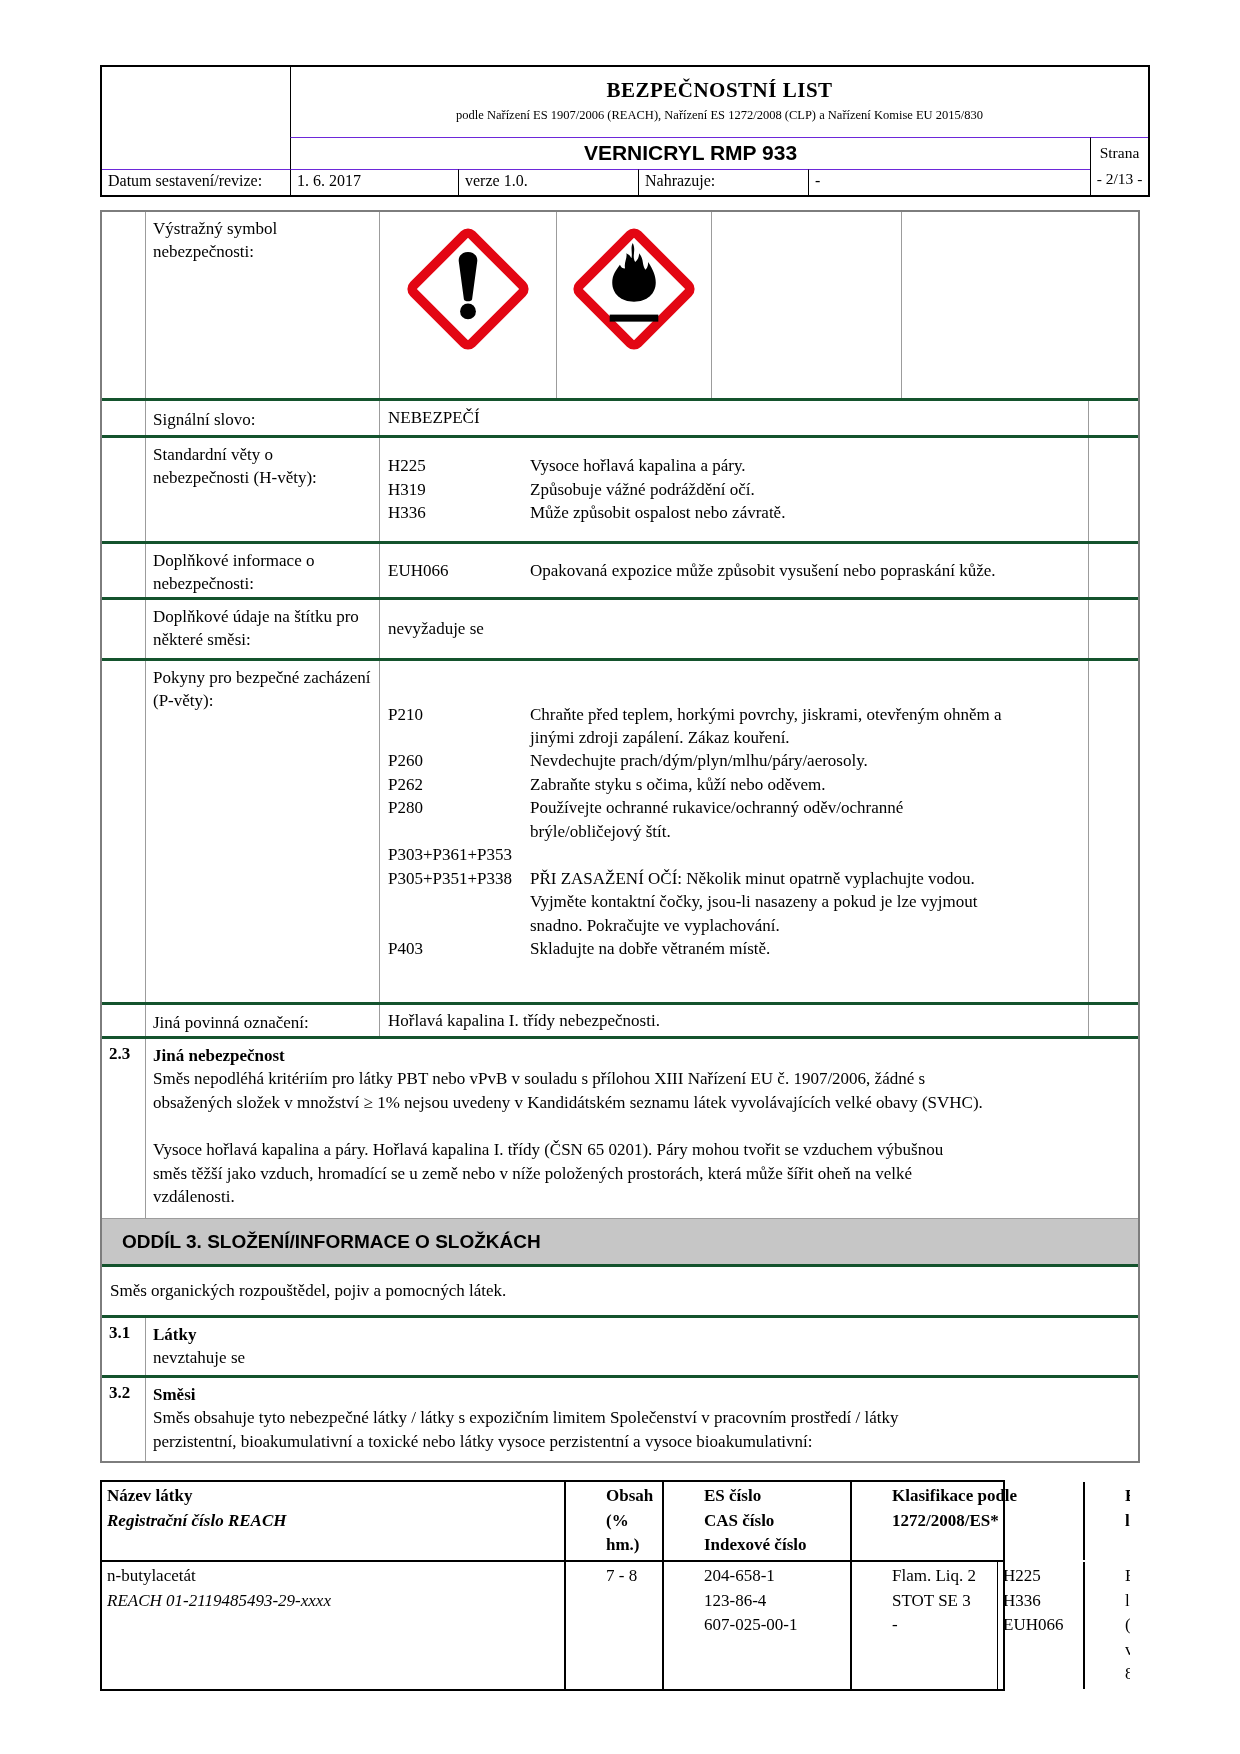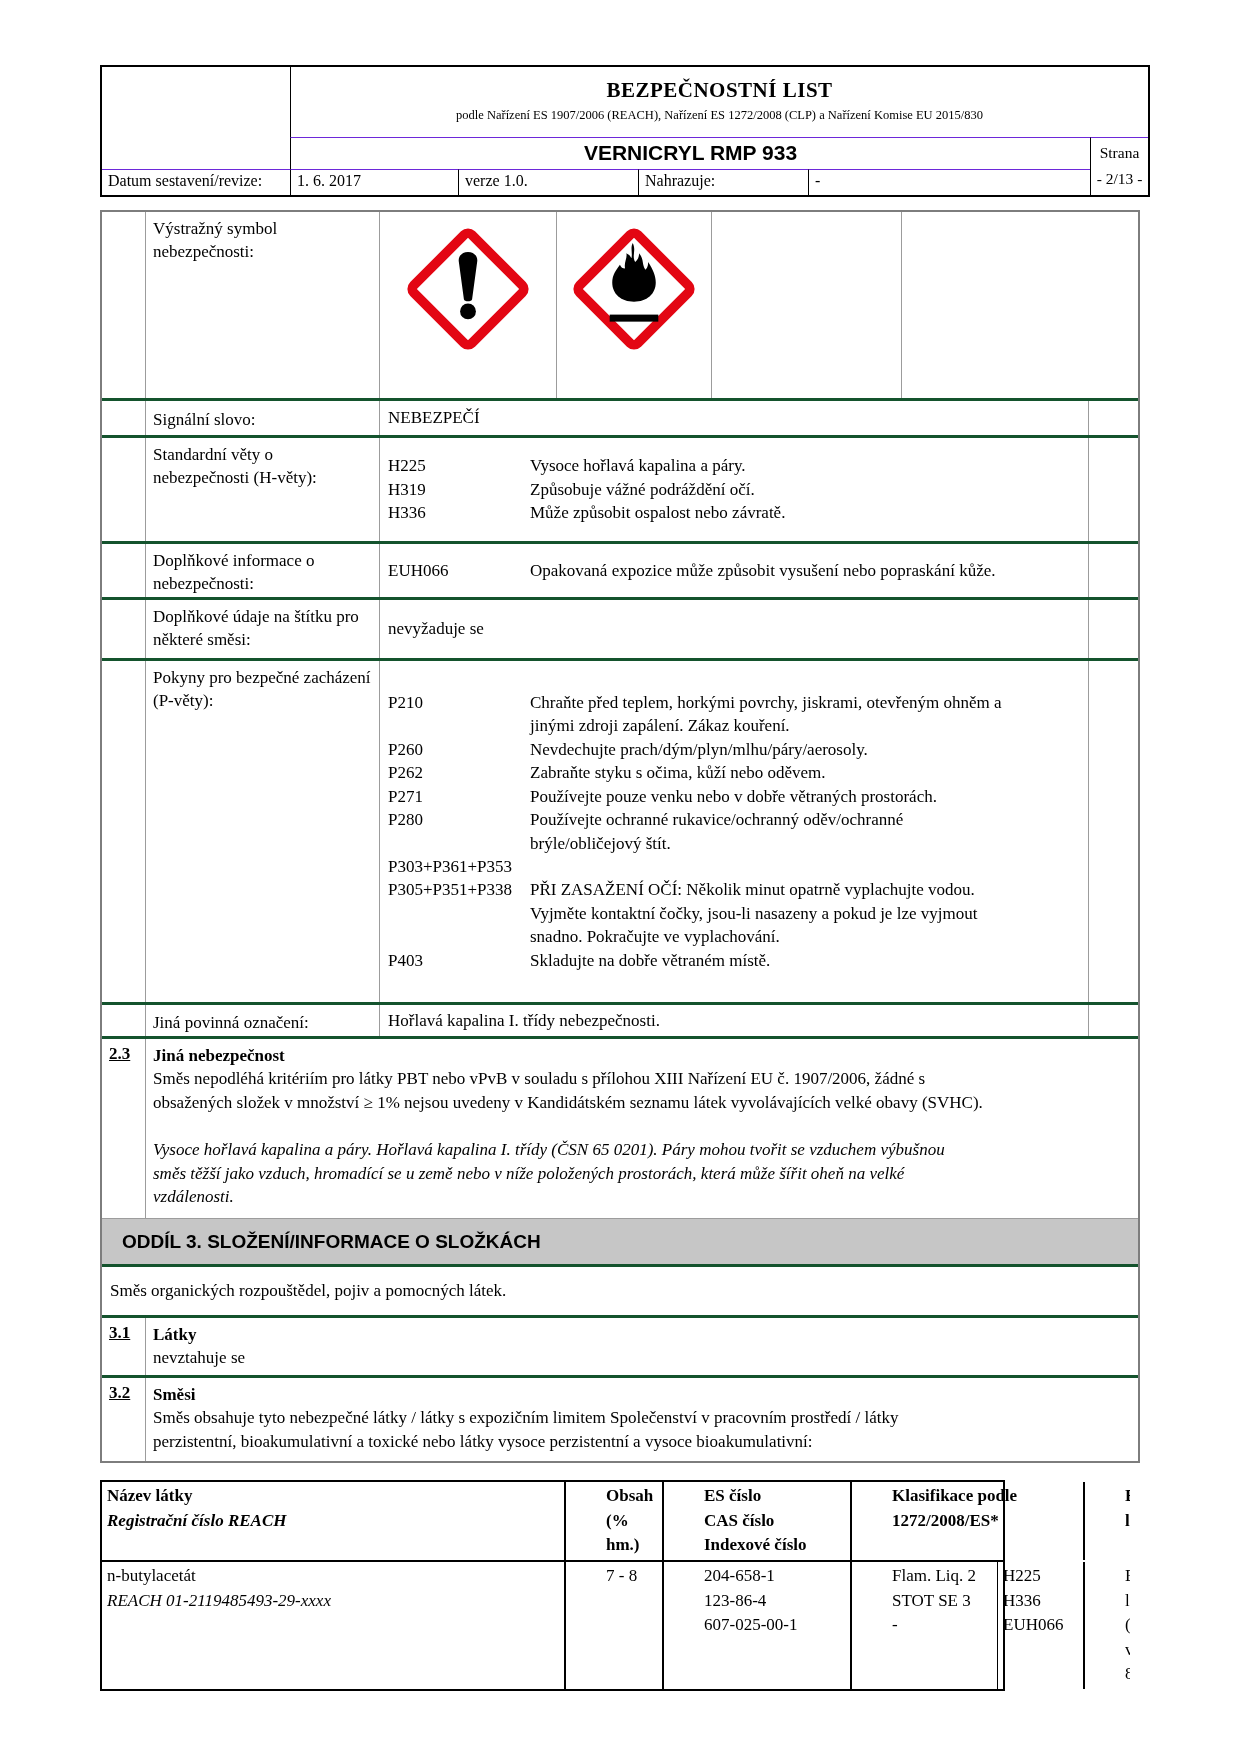--- a/index.html
+++ b/index.html
@@ -27,21 +27,21 @@
   .h-product{grid-column:2/6;grid-row:2;text-align:center;
     font-family:"Liberation Sans",sans-serif;font-weight:bold;font-size:21px;line-height:30px;}
   .h-strana{grid-column:6;grid-row:2/4;text-align:center;font-size:15.5px;line-height:26px;padding-top:2px;}
   .h-c{font-size:16px;padding:2px 0 0 6px;grid-row:3;}
 
   
   #main{left:100px;top:210px;width:1040px;border:2px solid #7d7d7d;box-sizing:border-box;}
   .mrow{display:flex;border-top:3px solid #14532d;align-items:stretch;box-sizing:border-box;}
   .mrow.first{border-top:none;}
   .mnum{flex:none;width:44px;border-right:1px solid #9c9c9c;font-weight:bold;
-        padding:5px 0 0 7px;box-sizing:border-box;text-decoration:underline;}
+        padding:5px 0 0 7px;box-sizing:border-box;}
   .mlbl{flex:none;width:233px;padding:5px 6px 0 7px;box-sizing:border-box;line-height:1.38;}
   .mval{flex:1;border-left:1px solid #9c9c9c;display:flex;flex-direction:column;
         justify-content:center;padding:3px 6px 3px 8px;box-sizing:border-box;line-height:1.38;}
   .mspare{flex:none;width:49px;border-left:1px solid #9c9c9c;}
   .mwide{flex:1;padding:5px 10px 0 7px;box-sizing:border-box;line-height:1.38;}
   .mfull{flex:1;display:flex;align-items:center;padding:0 8px;box-sizing:border-box;}
 
   .h-pic{min-height:186px}.h-sig{min-height:37px}.h-h{min-height:106px}
   .h-eu{min-height:56px}.h-li{min-height:61px}.h-p{min-height:344px}
   .h-ot{min-height:34px}.h-23{min-height:182px}.h-intro{min-height:51px}
@@ -50,21 +50,21 @@
   .pcell{flex:none;border-left:1px solid #9c9c9c;display:flex;justify-content:center;
          align-items:flex-start;padding-top:13px;box-sizing:border-box;}
   .pc1{width:177px}.pc2{width:155px}.pc3{width:190px}.pc4{flex:1;}
 
   .ph{display:flex;}
   .ph-code{flex:none;width:142px;}
   .ph-txt{flex:1;white-space:pre-line;}
   .pre{white-space:pre-line;}
   .sig-val{font-weight:normal;}
   .sec-title{font-weight:bold;}
-  .gap-top{margin-top:24px;font-style:italic;}
+  .gap-top{margin-top:24px;}
 
   .bar{display:flex;align-items:center;background:#c6c6c6;border-top:1px solid #9c9c9c;
        min-height:46px;font-family:"Liberation Sans",sans-serif;font-weight:bold;
        font-size:19px;padding-left:20px;box-sizing:border-box;}
 
   
   #bt{left:100px;top:1480px;width:905px;border:2px solid #000;box-sizing:border-box;}
   .btrow{display:flex;align-items:stretch;box-sizing:border-box;}
   .bt-head{border-bottom:2px solid #000;min-height:72px;font-weight:bold;}
   .bt-data{min-height:90px;}
@@ -181,24 +181,20 @@
       </div>
       <div class="ph">
         <span class="ph-code">P260</span>
         <span class="ph-txt">Nevdechujte prach/dým/plyn/mlhu/páry/aerosoly.</span>
       </div>
       <div class="ph">
         <span class="ph-code">P262</span>
         <span class="ph-txt">Zabraňte styku s očima, kůží nebo oděvem.</span>
       </div>
       <div class="ph">
-        <span class="ph-code">P271</span>
-        <span class="ph-txt">Používejte pouze venku nebo v dobře větraných prostorách.</span>
-      </div>
-      <div class="ph">
         <span class="ph-code">P280</span>
         <span class="ph-txt">Používejte ochranné rukavice/ochranný oděv/ochranné
 brýle/obličejový štít.</span>
       </div>
       <div class="ph">
         <span class="ph-code">P303+P361+P353</span>
       </div>
       <div class="ph">
         <span class="ph-code">P305+P351+P338</span>
         <span class="ph-txt">PŘI ZASAŽENÍ OČÍ: Několik minut opatrně vyplachujte vodou.

